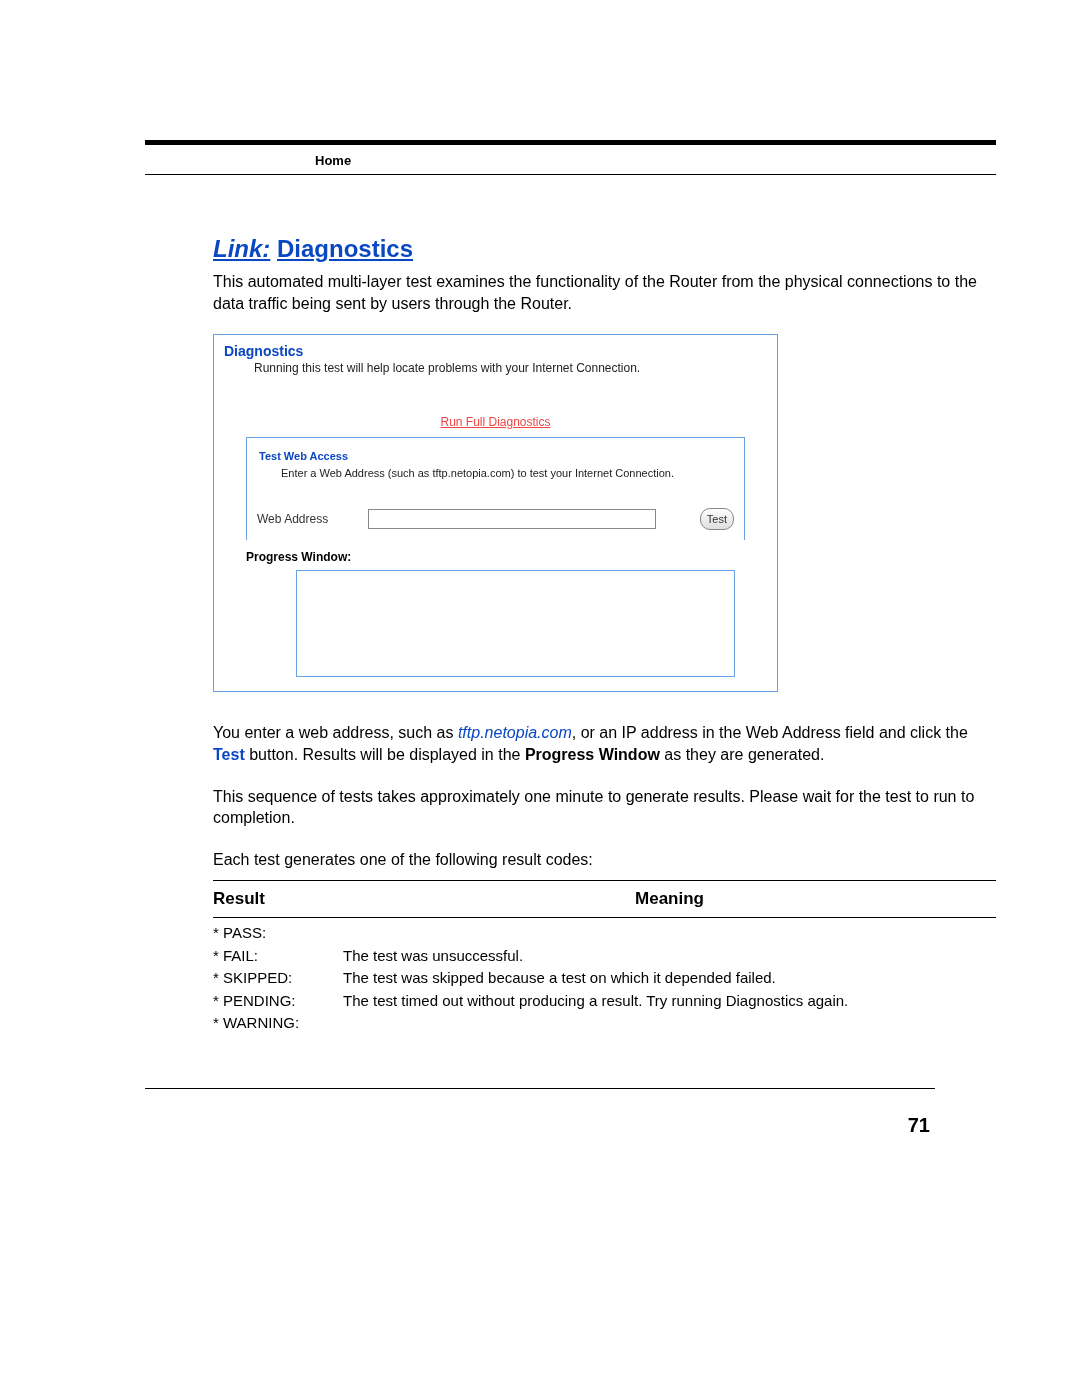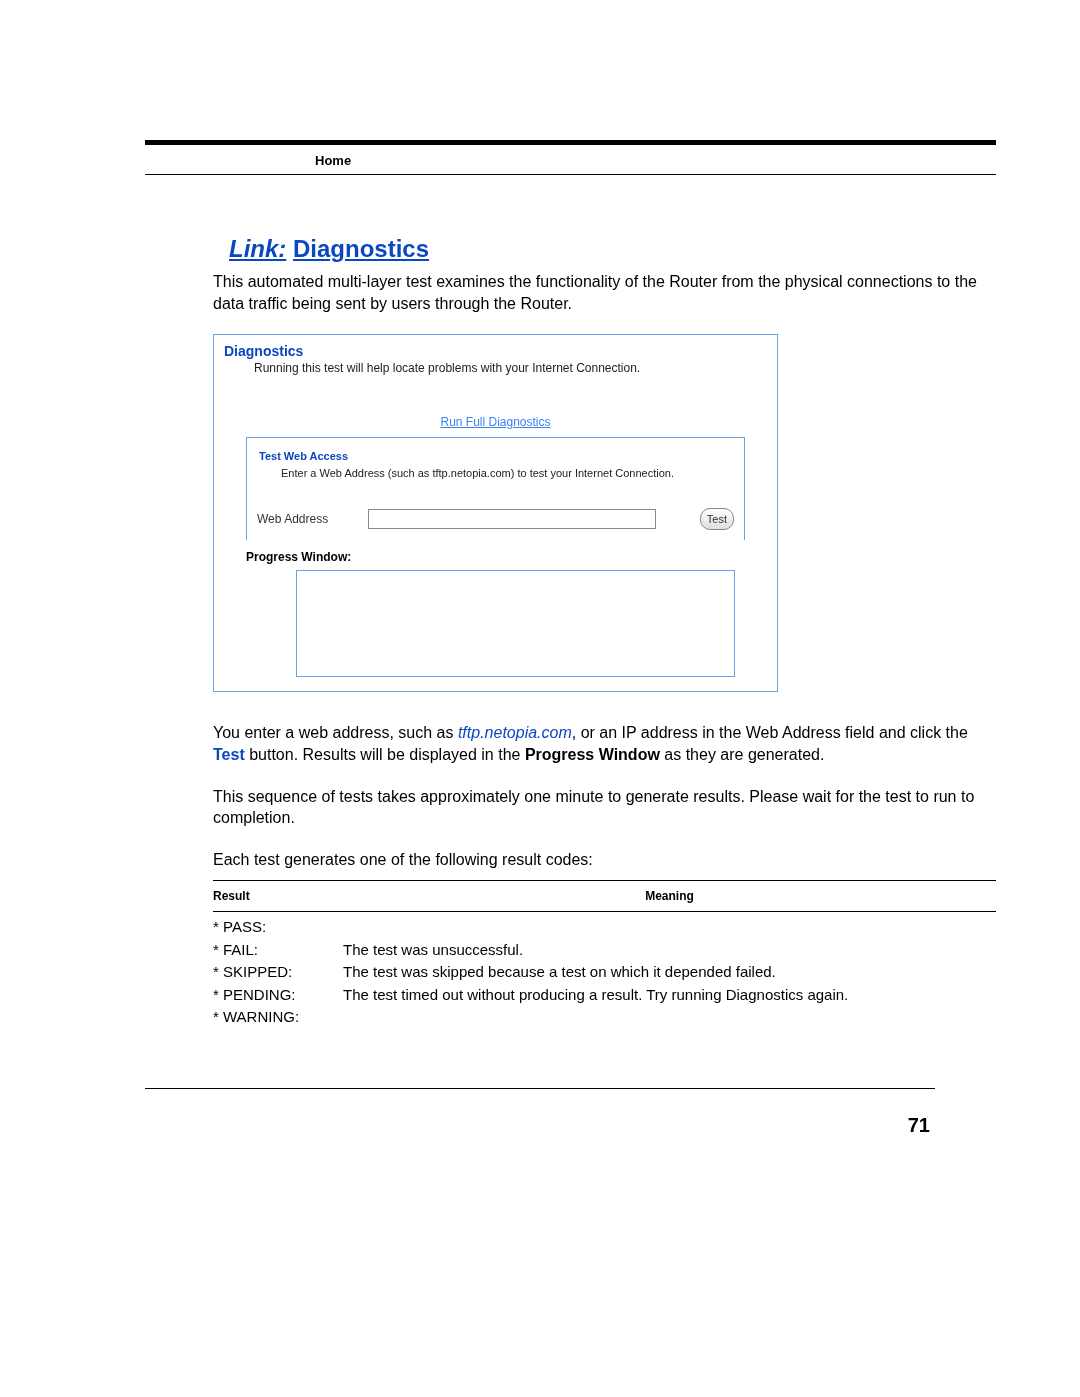--- a/index.html
+++ b/index.html
@@ -33,21 +33,21 @@
     font-size: 13px;
     font-weight: bold;
   }
   .content {
     padding: 60px 0 0 68px;
   }
   .h-link {
     color: #0a47c2;
     font-size: 24px;
     font-weight: bold;
-    margin: 0 0 8px 16px;
+    margin: 0 0 8px 0;
   }
   .h-link .italic {
     font-style: italic;
   }
   .h-link .underline {
     text-decoration: underline;
   }
   .para {
     font-size: 16px;
     line-height: 1.35;
@@ -71,21 +71,21 @@
     margin-bottom: 2px;
   }
   .panel-subtitle {
     font-size: 12px;
     margin-left: 30px;
     color: #222;
   }
   .run-link {
     display: block;
     text-align: center;
-    color: #3b82f6;
+    color: #ef4444;
     text-decoration: underline;
     font-size: 12px;
     margin: 40px 0 8px 0;
     cursor: pointer;
   }
   .inner-box {
     border: 1px solid #6aa2e6;
     border-bottom: none;
     padding: 8px 10px 10px 10px;
     margin: 0 22px;
@@ -162,21 +162,21 @@
   .table-wrap {
     margin-top: 10px;
   }
   .table-rule {
     border: none;
     border-top: 1px solid #000;
     margin: 4px 0;
   }
   .result-headers {
     display: flex;
-    font-size: 12px;
+    font-size: 17px;
     font-weight: bold;
     padding: 4px 0;
   }
   .result-headers .col1 { width: 130px; }
   .result-headers .col2 { flex: 1; text-align: center; }
   .result-table {
     font-size: 15px;
     line-height: 1.5;
   }
   .result-row {

